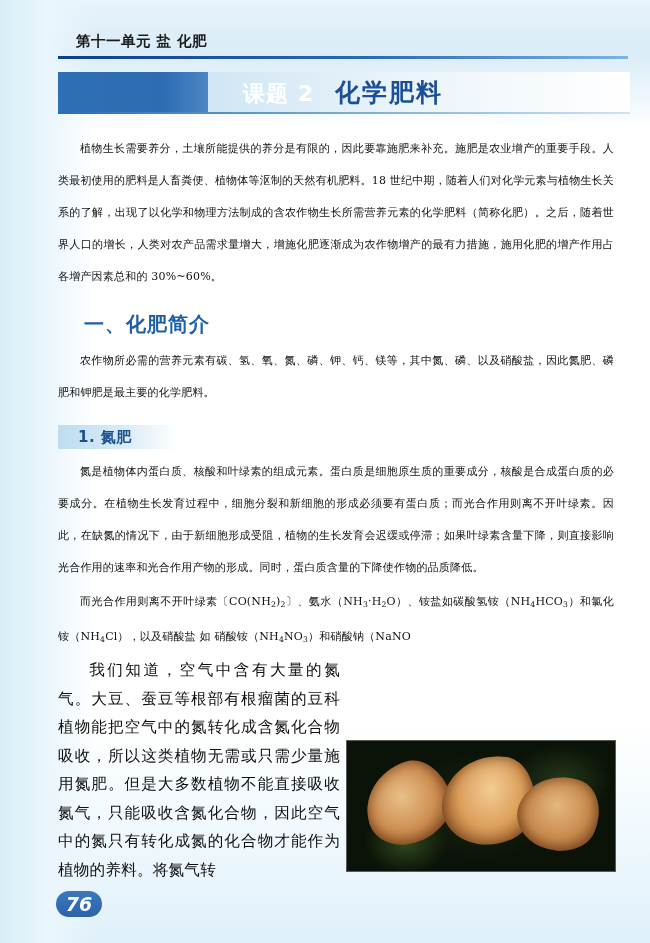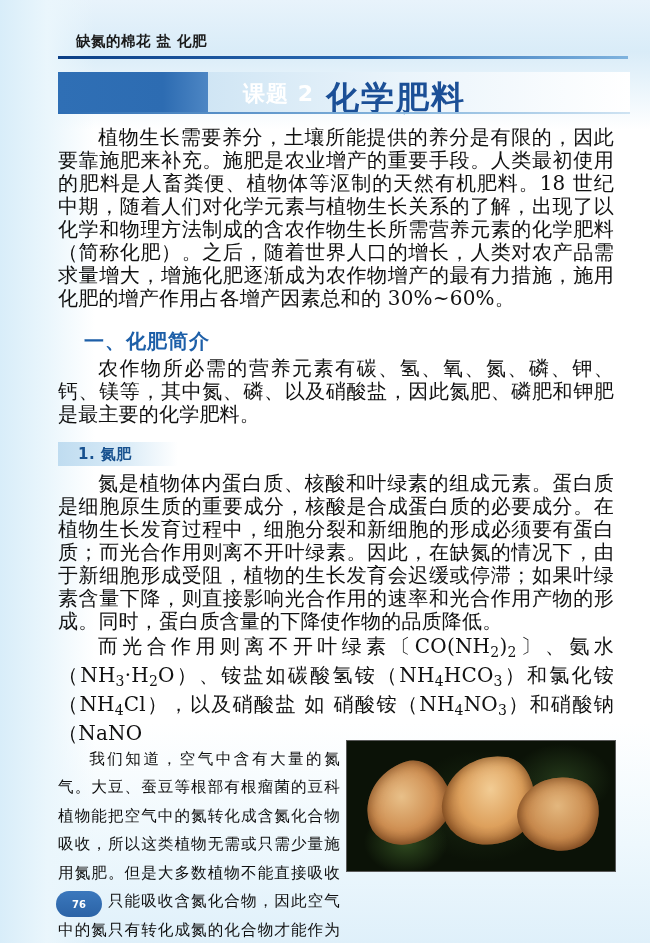--- a/index.html
+++ b/index.html
@@ -97,23 +97,23 @@
     left: 185px;
     top: 7px;
     font-size: 22px;
     font-weight: 700;
     color: #ffffff;
     font-family: "DejaVu Sans", "Liberation Sans", sans-serif;
     letter-spacing: 1px;
   }
   .lesson-title {
     position: absolute;
-    left: 268px;
+    left: 277px;
     top: 4px;
-    font-size: 33px;
+    font-size: 25px;
     font-weight: 700;
     color: #1b4f96;
     font-family: "DejaVu Sans", "Liberation Sans", sans-serif;
     letter-spacing: 2px;
   }
   .title-underline {
     position: absolute;
     left: 58px;
     top: 112px;
     width: 572px;
@@ -122,23 +122,23 @@
   }
 
   
   .content {
     position: absolute;
     left: 58px;
     top: 126px;
     width: 556px;
   }
   p.para {
-    margin: 0 0 0 0;
-    font-size: 20px;
-    line-height: 23px;
+    margin: 7px 0 0 0;
+    font-size: 11px;
+    line-height: 32px;
     color: #111111;
     text-align: justify;
     text-indent: 2em;
     letter-spacing: 0.2px;
     font-family: "DejaVu Serif", "Liberation Serif", serif;
   }
   p.para + p.para { margin-top: 2px; }
 
   .sec-h1 {
     margin: 18px 0 2px 0;
@@ -241,38 +241,39 @@
   
   .pagenum {
     position: absolute;
     left: 56px;
     bottom: 26px;
     width: 46px;
     height: 26px;
     border-radius: 13px;
     background: linear-gradient(to bottom, #3b78bd 0%, #2b63a6 100%);
     color: #fff;
-    font-size: 10px;
+    font-size: 19px;
     font-weight: 700;
     display: flex;
     align-items: center;
     justify-content: center;
     font-family: "DejaVu Sans", "Liberation Sans", sans-serif;
+    font-style: italic;
   }
 </style>
 </head>
 <body>
 
 <div class="page">
   <div class="bg-top"></div>
   <div class="bg-bottom"></div>
   <div class="bg-left"></div>
 
   <div class="runhead">
-    <div class="runhead-text">缺氮的棉花  盐  化肥</div>
+    <div class="runhead-text">第十一单元  盐  化肥</div>
     <div class="runhead-rule"></div>
   </div>
 
   <div class="title-band">
     <div class="title-blue-block"></div>
     <div class="title-inner">
       <div class="lesson-label">课题 2</div>
       <div class="lesson-title">化学肥料</div>
     </div>
   </div>

